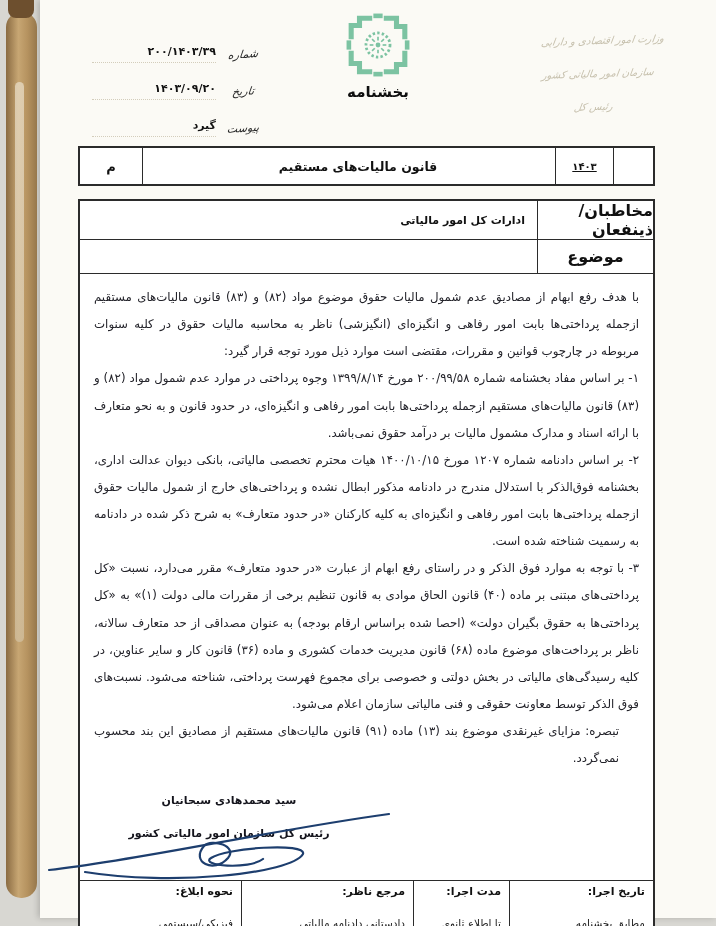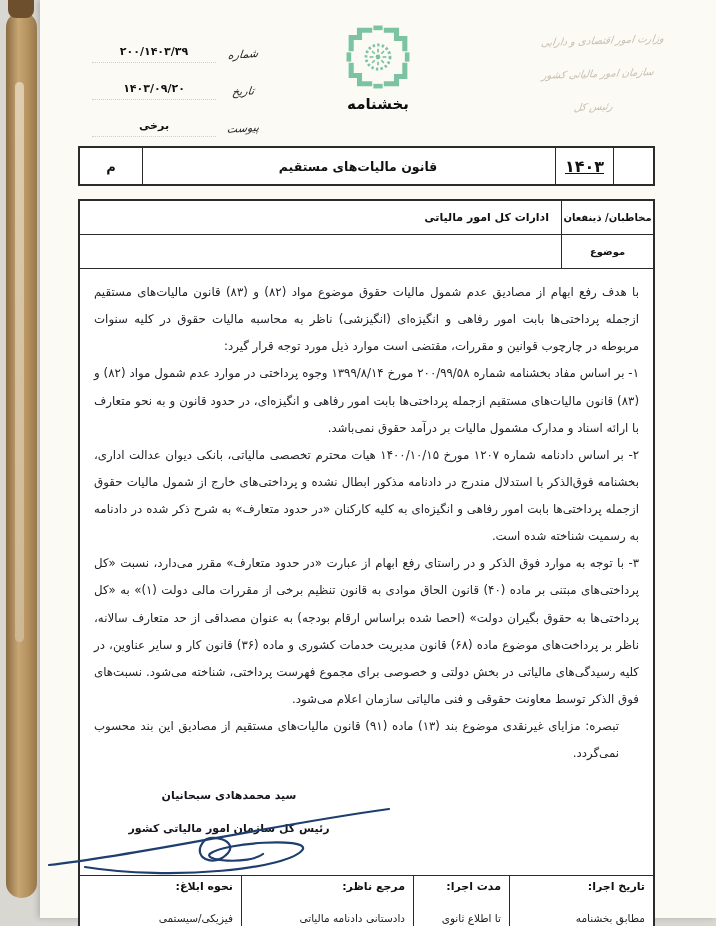--- a/index.html
+++ b/index.html
@@ -18,43 +18,43 @@
     background:linear-gradient(90deg,#8a6b42 0%,#c7a673 40%,#b5925f 70%,#96774c 100%);}
   .spine::after{content:"";position:absolute;left:9px;top:70px;width:9px;height:560px;border-radius:8px;
     background:linear-gradient(180deg,#e6d9c2,#d8c7a8 60%,#c9b astian);background:linear-gradient(180deg,#e8dcc6,#d2c0a0);opacity:.75;}
   .spine-cap{position:absolute;left:8px;top:0;width:26px;height:18px;background:#6d4f2e;border-radius:0 0 8px 8px;}
 
   
   .header{position:relative;height:146px;}
   .letterhead{position:absolute;top:24px;right:14px;width:208px;text-align:center;
     color:#c7c1ae;font-size:10px;font-style:italic;transform:rotate(-2deg) skewX(-10deg);}
   .letterhead .lh-line{height:33px;line-height:33px;white-space:nowrap;}
-  .logo-block{position:absolute;top:20px;left:50%;transform:translateX(-50%);width:150px;text-align:center;}
+  .logo-block{position:absolute;top:8px;left:50%;transform:translateX(-50%);width:150px;text-align:center;}
   .logo-block svg{color:var(--logo-green);display:block;margin:0 auto;}
   .doc-type{font-weight:bold;font-size:15px;color:#0e0e0e;letter-spacing:1px;margin-top:1px;}
   .docmeta{position:absolute;top:26px;left:52px;width:178px;}
   .dm-row{display:flex;align-items:flex-end;height:37px;}
   .dm-label{width:54px;font-size:11px;font-style:italic;color:#2a2a2a;text-align:center;
     transform:skewX(-10deg) rotate(-4deg);padding-bottom:2px;}
-  .dm-value{flex:1;text-align:center;font-weight:bold;font-size:11px;color:#111;
+  .dm-value{flex:1;font-weight:bold;font-size:11px;color:#111;
     border-bottom:1px dotted #d3cdbb;padding-bottom:4px;letter-spacing:.5px;}
 
   
   .content{padding:0 61px 0 38px;}
   .class-row{display:flex;border:2px solid var(--border-dark);height:40px;font-weight:bold;color:#111;
     align-items:stretch;margin-bottom:13px;background:#fff;}
   .class-row>div{display:flex;align-items:center;justify-content:center;}
   .cell-empty{width:40px;border-left:1.5px solid var(--border-dark);}
-  .cell-year{width:58px;border-left:1.5px solid var(--border-dark);font-size:16px;text-decoration:underline;}
+  .cell-year{width:58px;border-left:1.5px solid var(--border-dark);font-size:10px;text-decoration:underline;}
   .cell-law{flex:1;border-left:1.5px solid var(--border-dark);font-size:12.5px;padding-left:18px;}
   .cell-code{width:62px;font-size:13px;}
 
   .main-table{border:2px solid var(--border-dark);background:#fff;}
   .meta-row{display:flex;border-bottom:1.5px solid var(--border-dark);min-height:34px;align-items:stretch;}
-  .meta-label{width:92px;font-weight:bold;font-size:10px;display:flex;align-items:center;justify-content:center;
+  .meta-label{width:116px;font-weight:bold;font-size:16px;display:flex;align-items:center;justify-content:center;
     border-left:1.5px solid var(--border-dark);color:#111;}
   .meta-value{flex:1;font-weight:bold;font-size:11px;display:flex;align-items:center;padding:4px 12px;color:#111;}
 
   .body-cell{border-bottom:1.5px solid var(--border-dark);padding:10px 14px 4px;min-height:440px;
     font-size:11.8px;line-height:2.3;text-align:justify;color:#23232a;}
   .body-cell p{margin:0;}
   .body-cell .note{padding-right:20px;}
 
   .signature{position:relative;width:252px;margin:16px 284px 30px 0;text-align:center;
     font-weight:bold;font-size:11px;color:#14141c;}
@@ -120,21 +120,21 @@
         <div class="dm-row">
           <div class="dm-label">شماره</div>
           <div class="dm-value">۲۰۰/۱۴۰۳/۳۹</div>
         </div>
         <div class="dm-row">
           <div class="dm-label">تاریخ</div>
           <div class="dm-value">۱۴۰۳/۰۹/۲۰</div>
         </div>
         <div class="dm-row">
           <div class="dm-label">پیوست</div>
-          <div class="dm-value">برخی</div>
+          <div class="dm-value">گیرد</div>
         </div>
       </div>
     </div>
 
     <div class="content">
 
       <div class="class-row">
         <div class="cell-empty"></div>
         <div class="cell-year">۱۴۰۳</div>
         <div class="cell-law">قانون مالیات‌های مستقیم</div>

